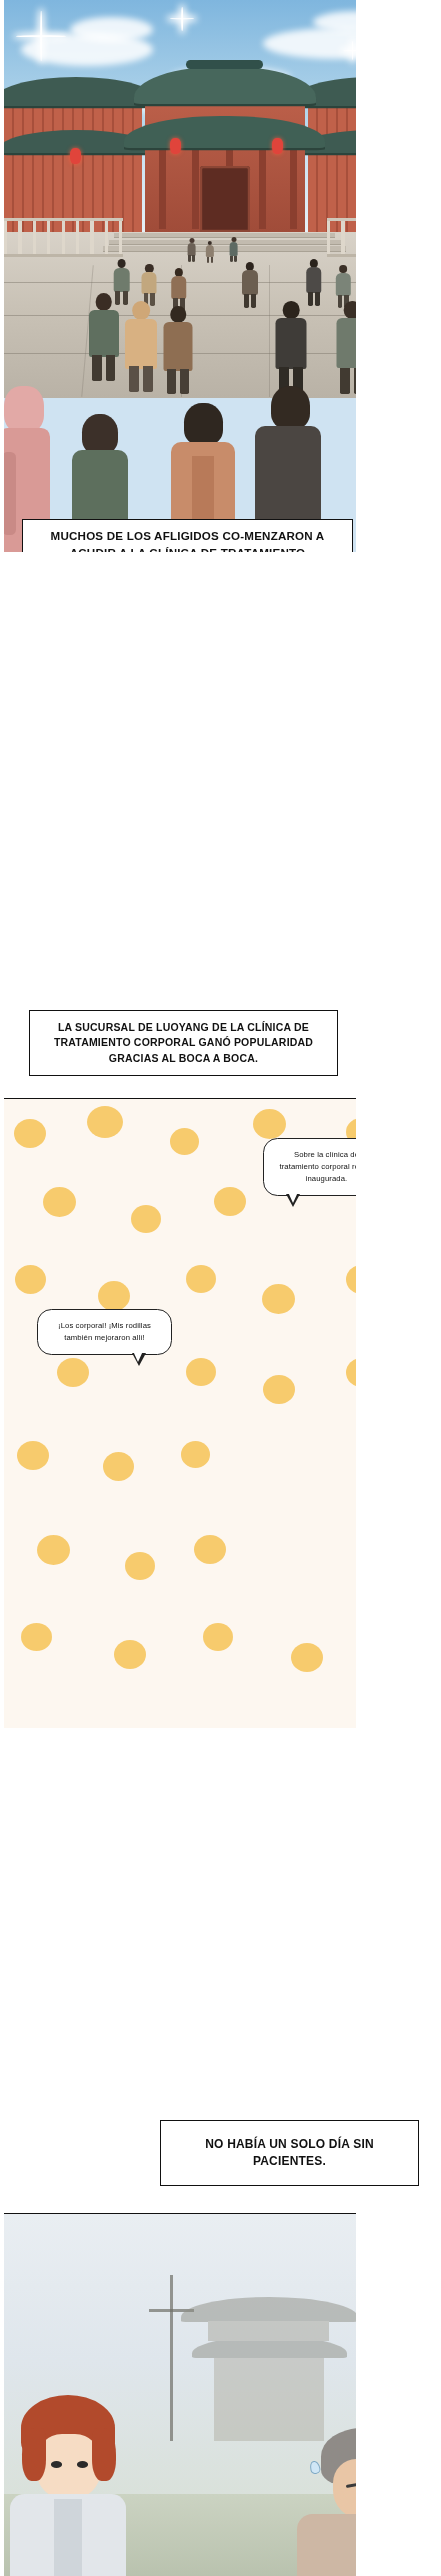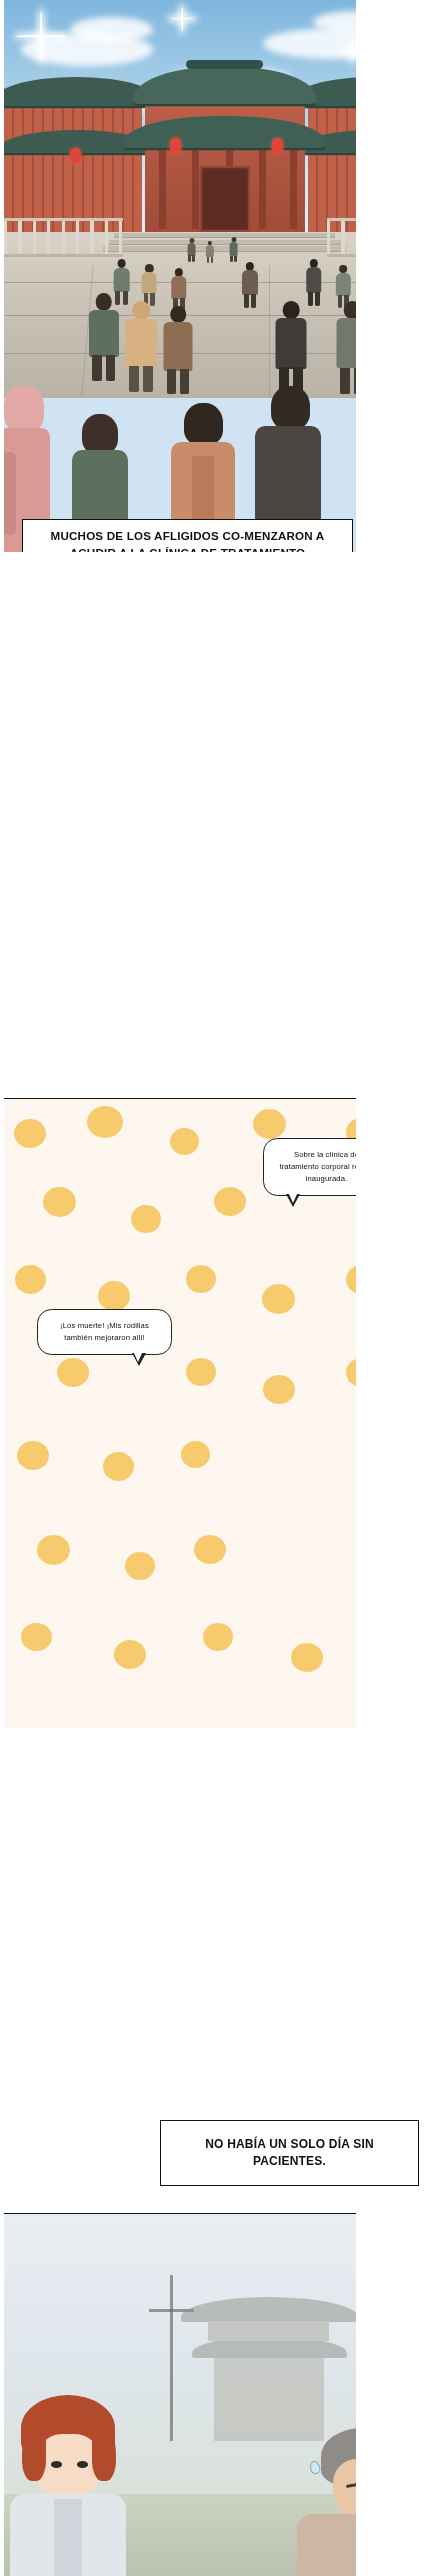--- a/index.html
+++ b/index.html
@@ -440,20 +440,21 @@
       <div style="position:absolute; left:19px; top:0; width:43px; height:46px; background:#2c241d; border-radius:46% 46% 36% 36%;"></div>
       <div style="position:absolute; left:0; top:43px; width:77px; height:134px; background:#6e6a64; border-radius:10px 10px 0 0;"></div>
       <div style="position:absolute; left:8.8px; top:72px; width:19px; height:105px; background:#5d5953;"></div>
     </div>
   </div>
 
   <div class="narration" id="narr-1">MUCHOS DE LOS AFLIGIDOS CO-MENZARON A ACUDIR A LA CLÍNICA DE TRATAMIENTO CORPORAL.</div>
 
   <div class="gutter" style="top:552px; height:546px;"></div>
 
+  <div class="narration" id="narr-2">LA SUCURSAL DE LUOYANG DE LA CLÍNICA DE TRATAMIENTO CORPORAL GANÓ POPULARIDAD GRACIAS AL BOCA A BOCA.</div>
 
   <div class="panel" id="panel-rumor">
     <div class="blob" style="left:10px;  top:20px;  width:32px; height:29px;"></div>
     <div class="blob" style="left:83px; top:6.6px;  width:36px; height:32px;"></div>
     <div class="blob" style="left:166px; top:29px;  width:29px; height:26.5px;"></div>
     <div class="blob" style="left:249px; top:10px;  width:33px; height:30px;"></div>
     <div class="blob" style="left:342px; top:19px;  width:31px; height:28px;"></div>
     <div class="blob" style="left:408px; top:5.5px;  width:29px; height:26.5px;"></div>
 
     <div class="blob" style="left:39px;  top:88px; width:33px; height:30px;"></div>
@@ -489,21 +490,21 @@
     <div class="blob" style="left:199px; top:524px; width:30px; height:28px;"></div>
     <div class="blob" style="left:287px; top:544px; width:32px; height:29px;"></div>
     <div class="blob" style="left:381px; top:524px; width:31px; height:29px;"></div>
 
     <div class="speech" id="bubble-1">
       <span>Sobre la clínica de tratamiento corporal recién inaugurada.</span>
       <span class="tail"></span>
     </div>
 
     <div class="speech" id="bubble-2">
-      <span>¡Los muerte! ¡Mis rodillas también mejoraron allí!</span>
+      <span>¡Los corporal! ¡Mis rodillas también mejoraron allí!</span>
       <span class="tail"></span>
     </div>
 
   </div>
 
   <div class="gutter" style="top:1728px; height:486px;"></div>
 
   <div class="narration" id="narr-3">NO HABÍA UN SOLO DÍA SIN PACIENTES.</div>
 
   <div class="panel" id="panel-bottom">

